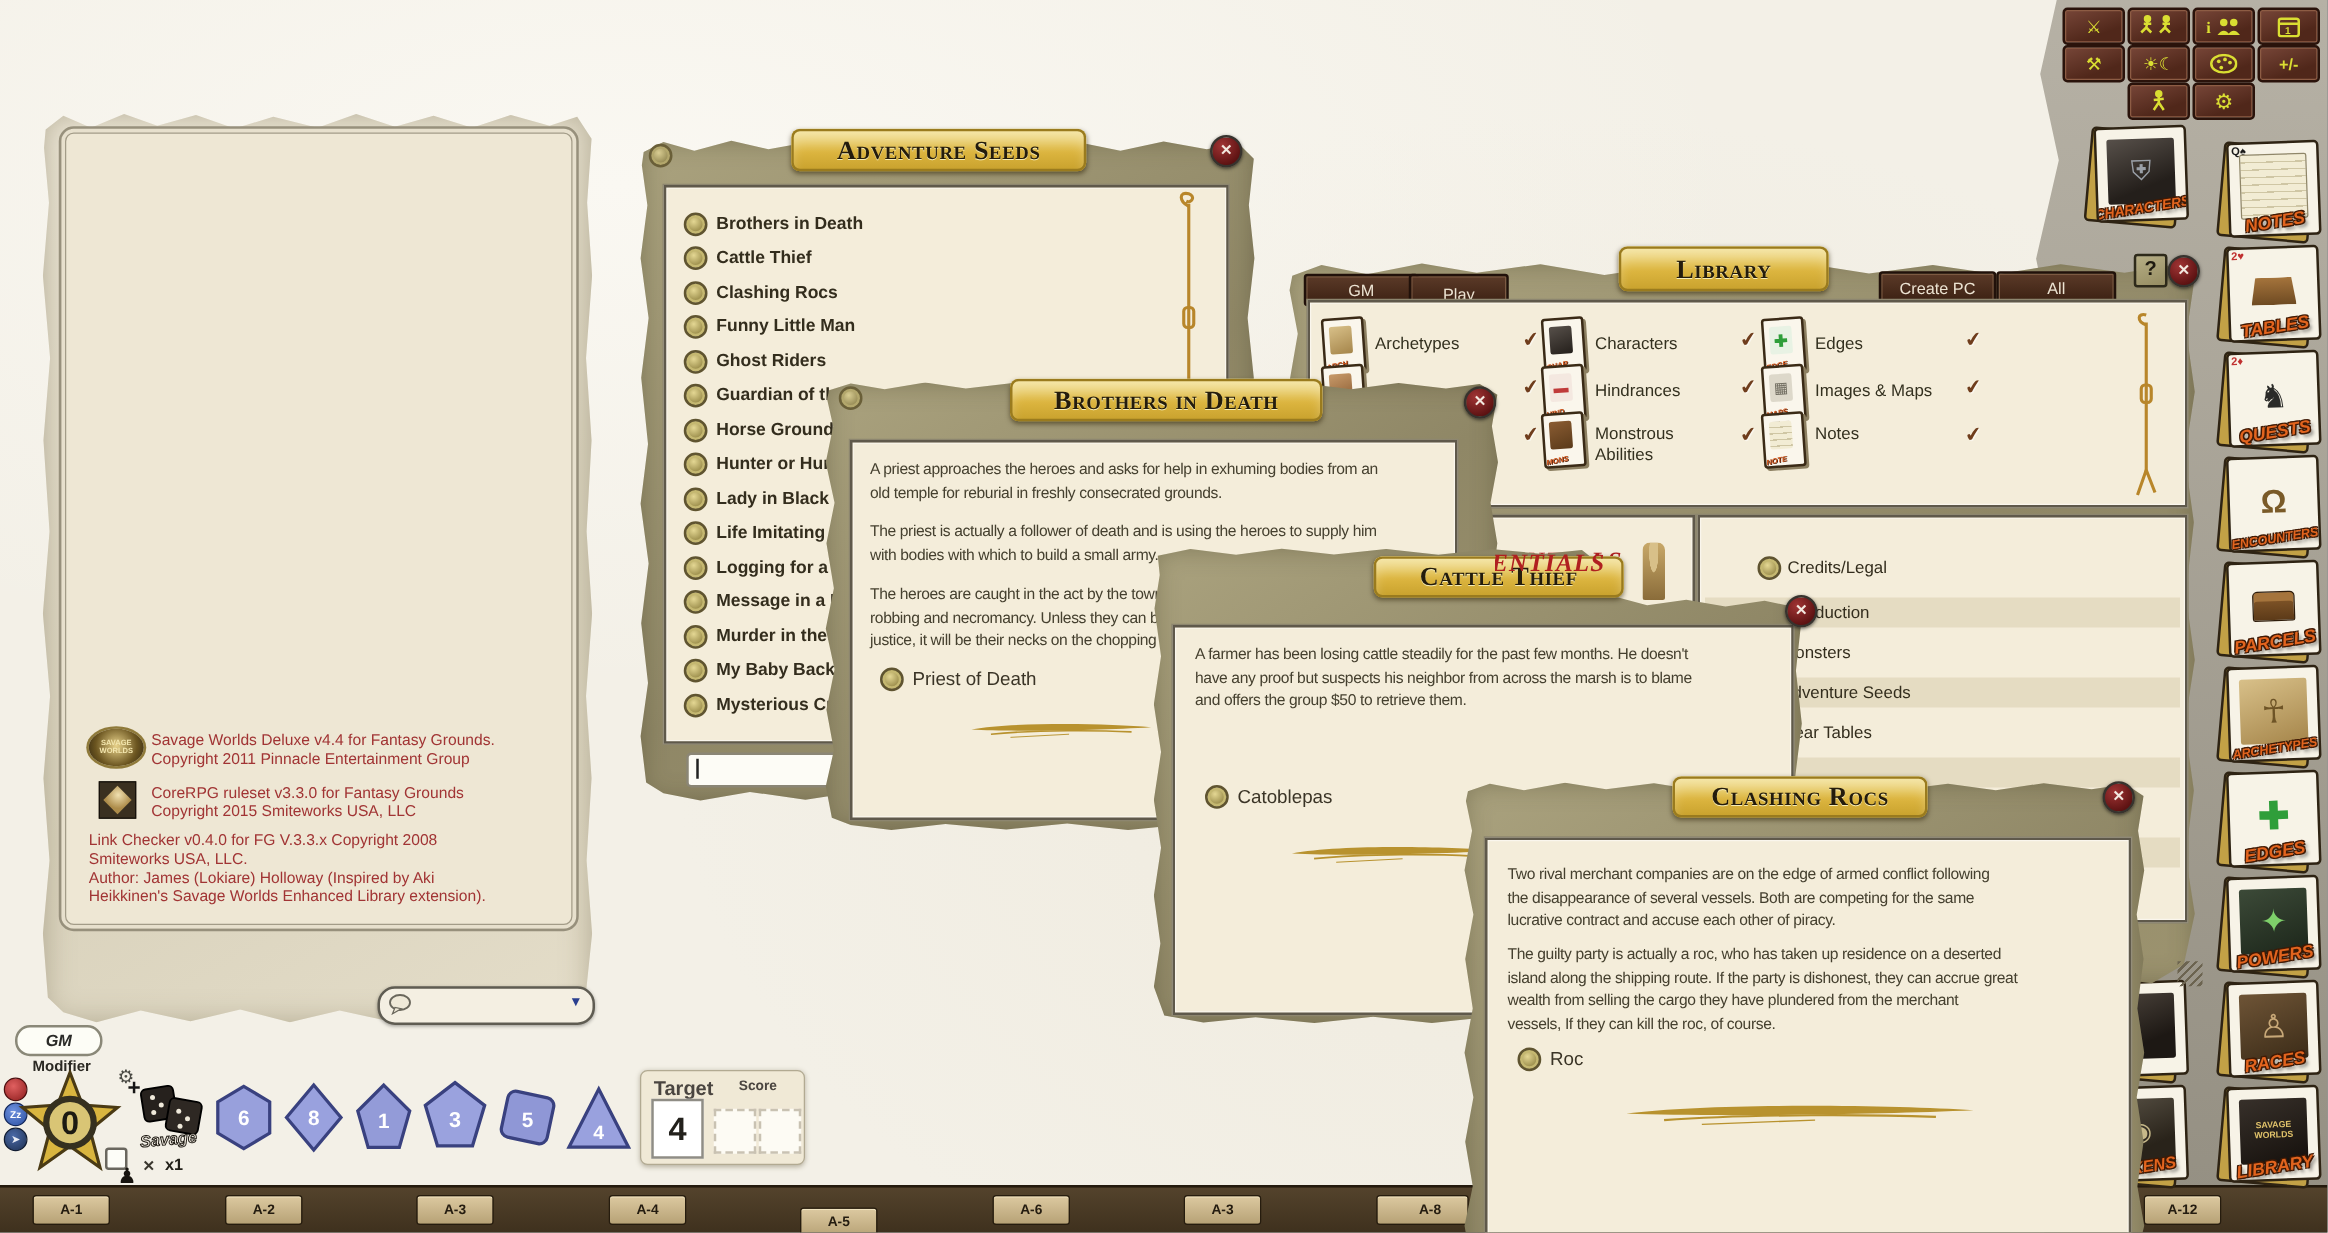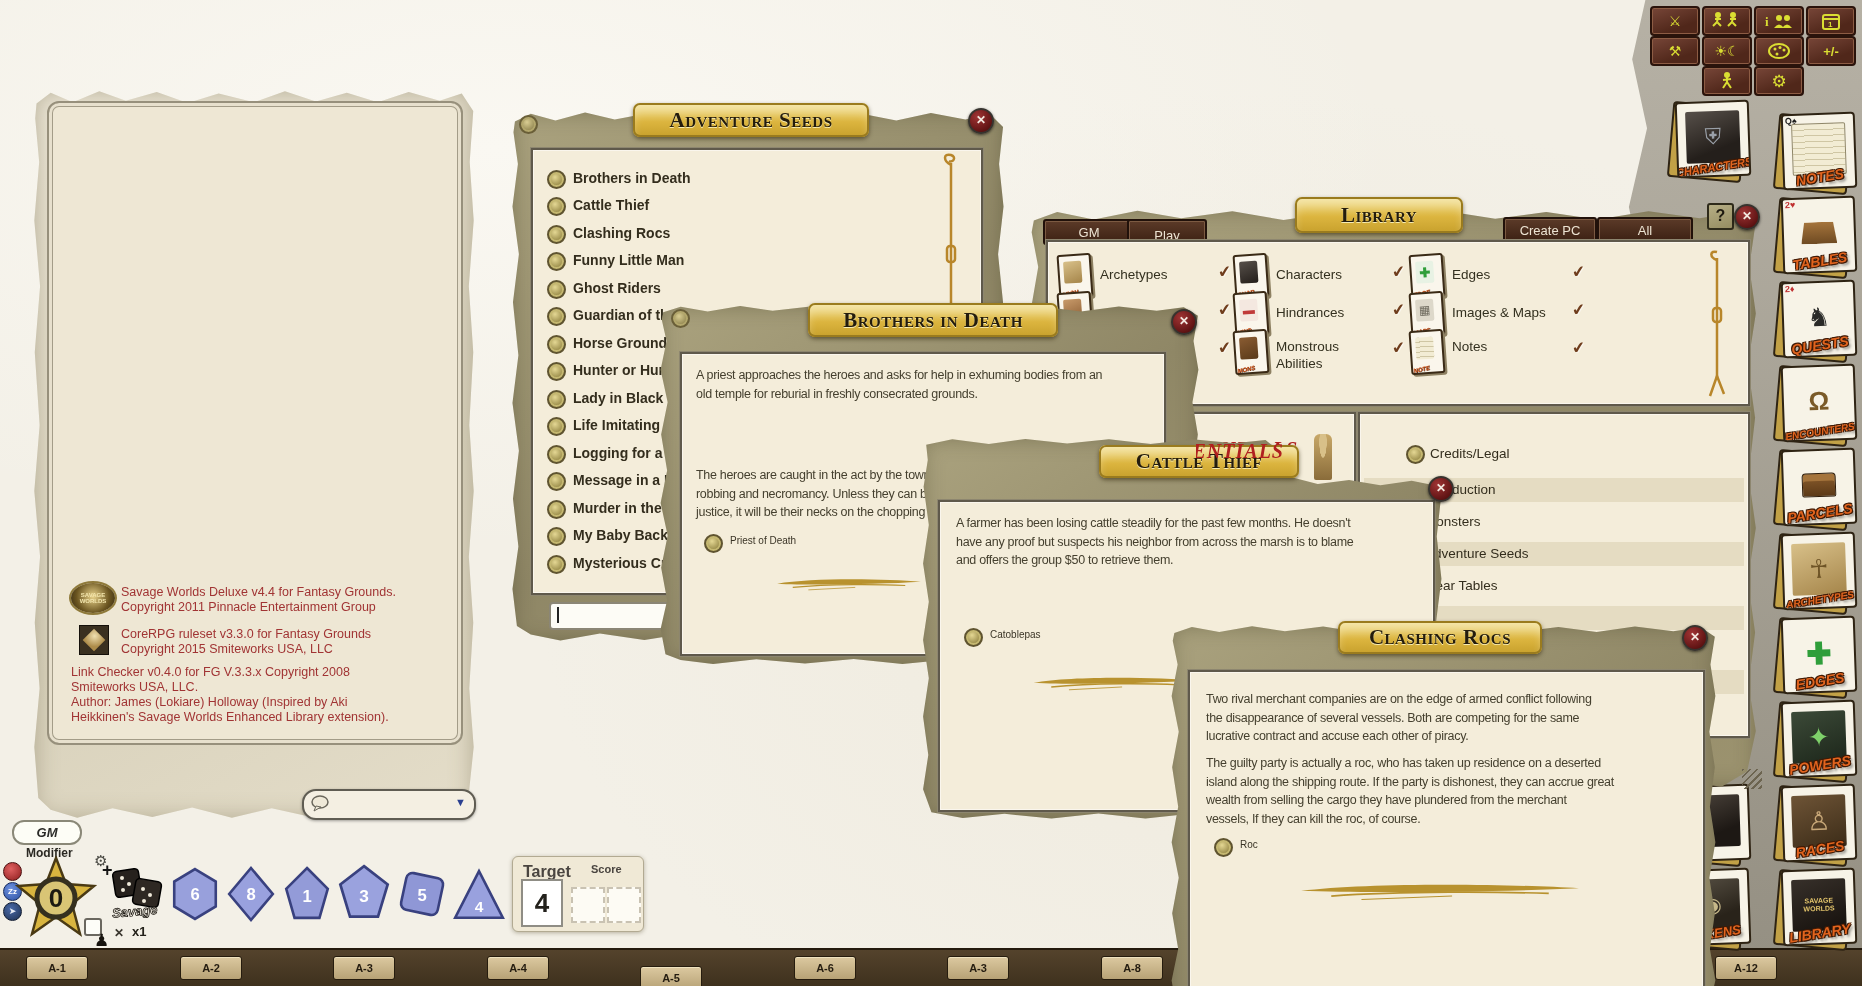--- a/index.html
+++ b/index.html
@@ -21,21 +21,21 @@
   .btitle{font-family:"Liberation Serif",serif;font-weight:bold;font-variant:small-caps;
     font-size:21px;letter-spacing:.5px;color:#241c0c;text-shadow:0 1px 0 #f7ecb4;}
   .closex{position:absolute;width:22px;height:22px;border-radius:50%;
     background:radial-gradient(circle at 35% 30%,#a03434,#5c1212 75%);
     border:2px solid #37332e;color:#f3e9e0;font-weight:bold;font-size:12px;line-height:20px;text-align:center;cursor:pointer;box-shadow:0 1px 3px rgba(0,0,0,.6);}
   .rivet{position:absolute;width:15px;height:15px;border-radius:50%;
     background:radial-gradient(circle at 40% 35%,#d9cd92,#8f844f 70%);border:2px solid #6a5f38;box-shadow:inset 0 0 0 2px #b3a76c;}
   .lbul{position:absolute;width:15px;height:15px;border-radius:50%;
     background:radial-gradient(circle at 40% 35%,#e4d793,#9a8c4a 65%);border:2px solid #5f5430;box-shadow:inset 0 0 0 2px #c5b871;}
   .seedtxt{position:absolute;font-size:12.5px;line-height:18.5px;letter-spacing:-.3px;color:#45402f;white-space:pre;}
-  .linklbl{position:absolute;font-size:10px;font-weight:bold;color:#3a3426;}
+  .linklbl{position:absolute;font-size:15px;font-weight:bold;color:#3a3426;}
   .listitem{position:absolute;font-size:14px;font-weight:bold;color:#332d1d;}
   .tbtn{position:absolute;width:46px;height:26px;border-radius:4px;cursor:pointer;
     background:linear-gradient(160deg,#774638,#50271a 70%);border:2px solid #2a130b;
     box-shadow:inset 0 0 0 1px #8d5c44;color:#dade32;display:flex;align-items:center;justify-content:center;font-size:14px;}
   .leatherbtn{position:absolute;height:22px;border-radius:3px;cursor:pointer;
     background:linear-gradient(180deg,#5b3a28,#3c2113);border:2px solid #21110a;
     box-shadow:inset 0 0 0 1px #7c5a42;color:#ece3d2;font-size:13px;display:flex;align-items:center;justify-content:center;}
   .card{position:absolute;width:74px;height:76px;cursor:pointer;}
   .card .back{position:absolute;left:-6px;top:3px;width:70px;height:72px;background:#c2a146;border:2px solid #2e2313;border-radius:4px;transform:rotate(5deg);}
   .card .face{position:absolute;inset:0;background:#f7f3e7;border:2px solid #2e2313;border-radius:4px;transform:rotate(-2deg);overflow:hidden;}
@@ -176,21 +176,21 @@
       </div>
     <div class="tab" style="left:640px;margin-top:10px;">
         <span>A-5</span>
       </div>
     <div class="tab" style="left:794px;">
         <span>A-6</span>
       </div>
     <div class="tab" style="left:947px;">
         <span>A-3</span>
       </div>
-    <div class="tab" style="left:1101px;">
+    <div class="tab" style="left:1101px;padding-left:12px;">
         <span>A-8</span>
       </div>
     <div class="tab" style="left:1254px;">
         <span>A-9</span>
       </div>
     <div class="tab" style="left:1408px;">
         <span>A-10</span>
       </div>
     <div class="tab" style="left:1561px;">
         <span>A-11</span>
@@ -520,20 +520,22 @@
     <div class="closex" style="left:706px;top:7px;">✕</div>
     <div class="grip" style="left:714px;top:572px;"></div>
   </div>
 
   <div class="win" style="left:659px;top:297px;width:541px;height:368px;z-index:50;">
     <div class="sheet" style="left:0;top:8px;width:541px;height:360px;"></div>
     <div class="rivet" style="left:12px;top:12px;"></div>
     <div class="pane" style="left:21px;top:55px;width:482px;height:300px;">
       <div class="seedtxt" style="left:14px;top:12px;">A priest approaches the heroes and asks for help in exhuming bodies from an
 old temple for reburial in freshly consecrated grounds.</div>
+      <div class="seedtxt" style="left:14px;top:62px;">The priest is actually a follower of death and is using the heroes to supply him
+with bodies with which to build a small army.</div>
       <div class="seedtxt" style="left:14px;top:112px;">The heroes are caught in the act by the town watch for grave
 robbing and necromancy. Unless they can bring the priest to
 justice, it will be their necks on the chopping block.</div>
       <div class="lbul" style="left:22px;top:180px;"></div>
       <div class="linklbl" style="left:48px;top:181px;font-weight:normal;">Priest of Death</div>
       <svg style="position:absolute;left:92px;top:218px;" width="150" height="22" viewBox="0 0 240 30">
         <path d="M5 16 C60 6 180 8 235 13 C170 17 60 19 5 16 Z" fill="#b8922e"></path>
         <path d="M30 22 C90 16 170 17 210 19" stroke="#b8922e" stroke-width="2" fill="none"></path>
         <path d="M55 26 L130 22" stroke="#b8922e" stroke-width="1.2" fill="none"></path>
       </svg>

